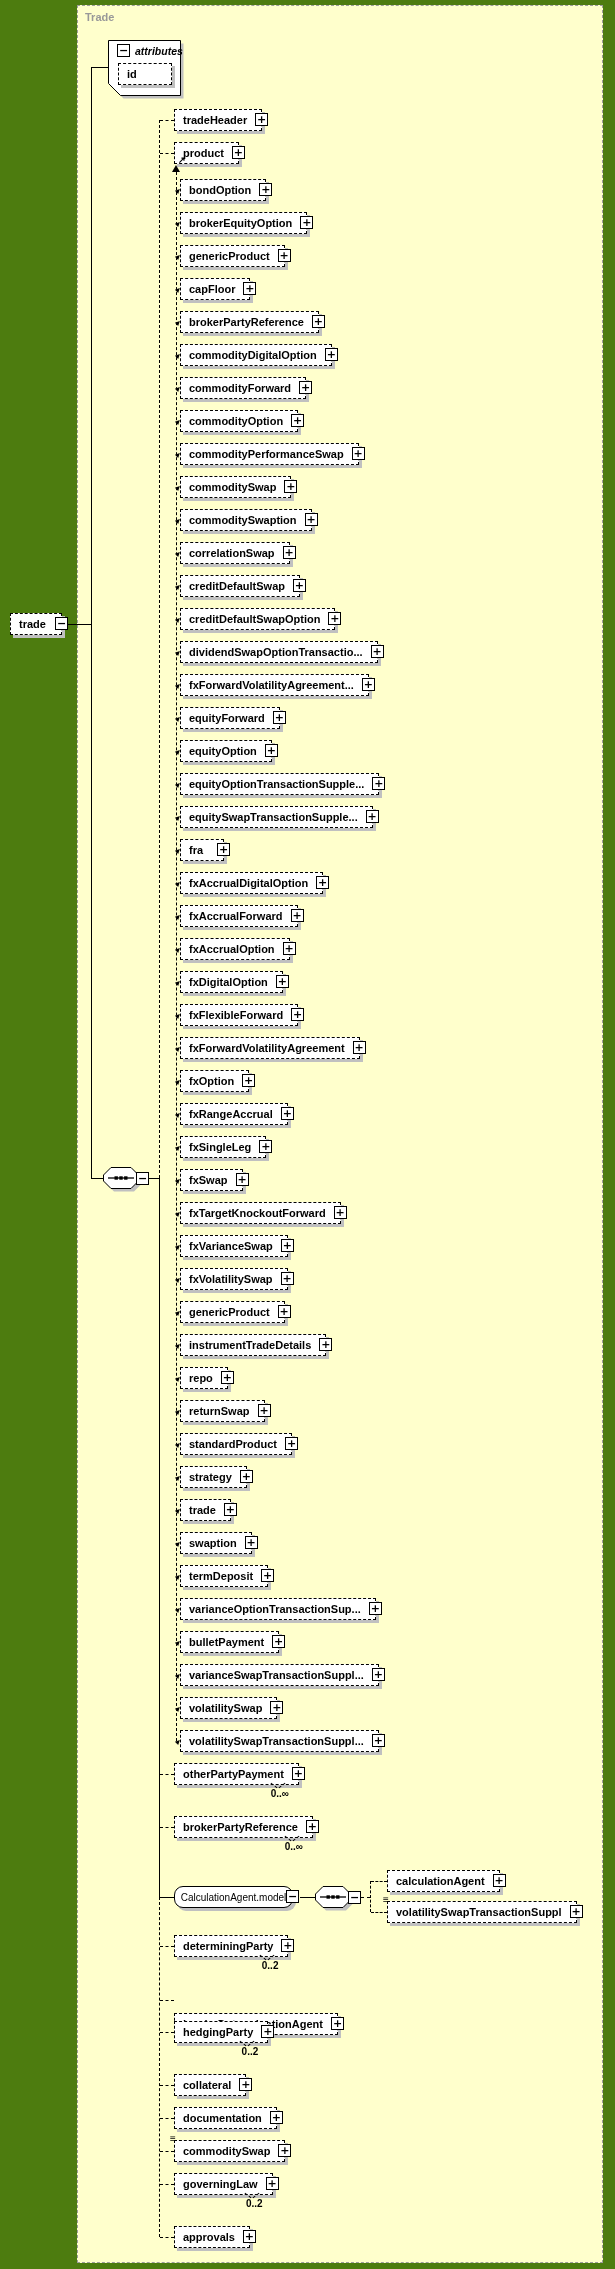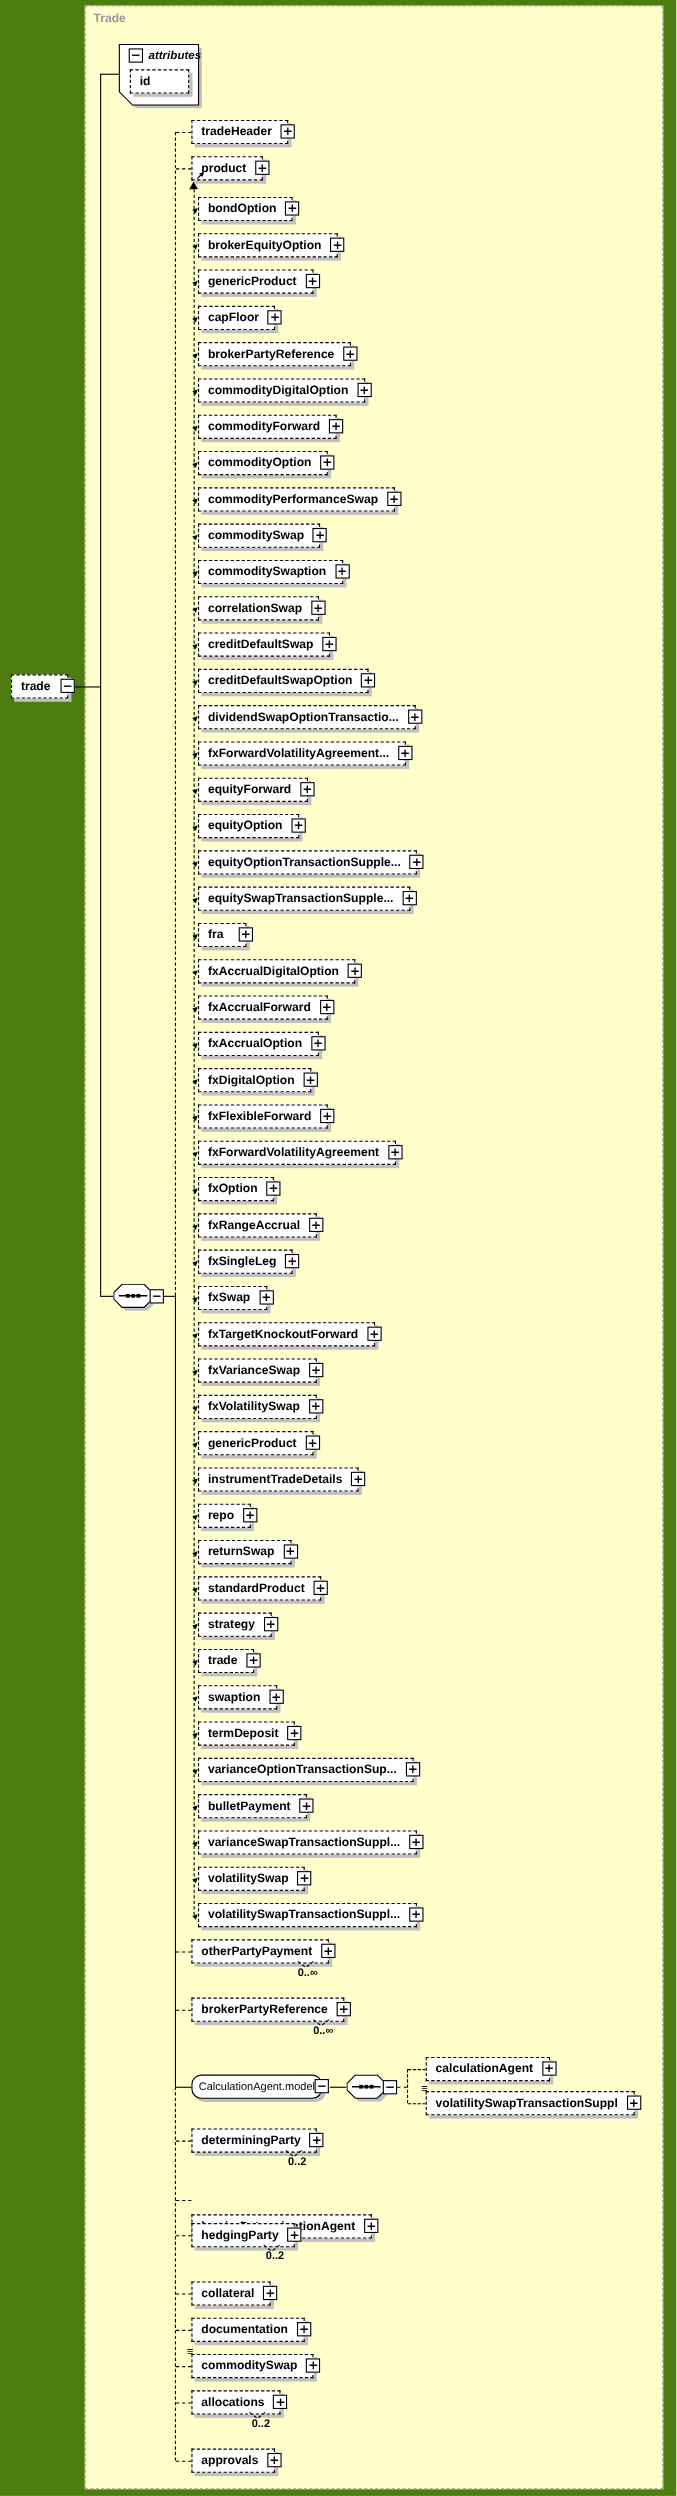--- a/index.html
+++ b/index.html
@@ -406,21 +406,21 @@
           <div class="toggle">+</div>
         </div></div>
       <div class="hl dash" style="left: 160px; top: 2151px; width: 14px;"></div>
       <div class="row" style="left: 174px; top: 2140px;"><div class="el">
           <span class="lbl">commoditySwap</span>
           <div class="toggle">+</div>
           <span class="lm">≡</span>
         </div></div>
       <div class="hl dash" style="left: 160px; top: 2184px; width: 14px;"></div>
       <div class="row" style="left: 174px; top: 2173px;"><div class="el">
-          <span class="lbl">allocations</span>
+          <span class="lbl">governingLaw</span>
           <div class="toggle">+</div>
         </div><span class="n1"></span><span class="n2"></span><div class="card">0..2</div></div>
       <div class="hl dash" style="left: 160px; top: 2237px; width: 14px;"></div>
       <div class="row" style="left: 174px; top: 2226px;"><div class="el">
           <span class="lbl">approvals</span>
           <div class="toggle">+</div>
         </div></div>
     </div>
 </div>
 

